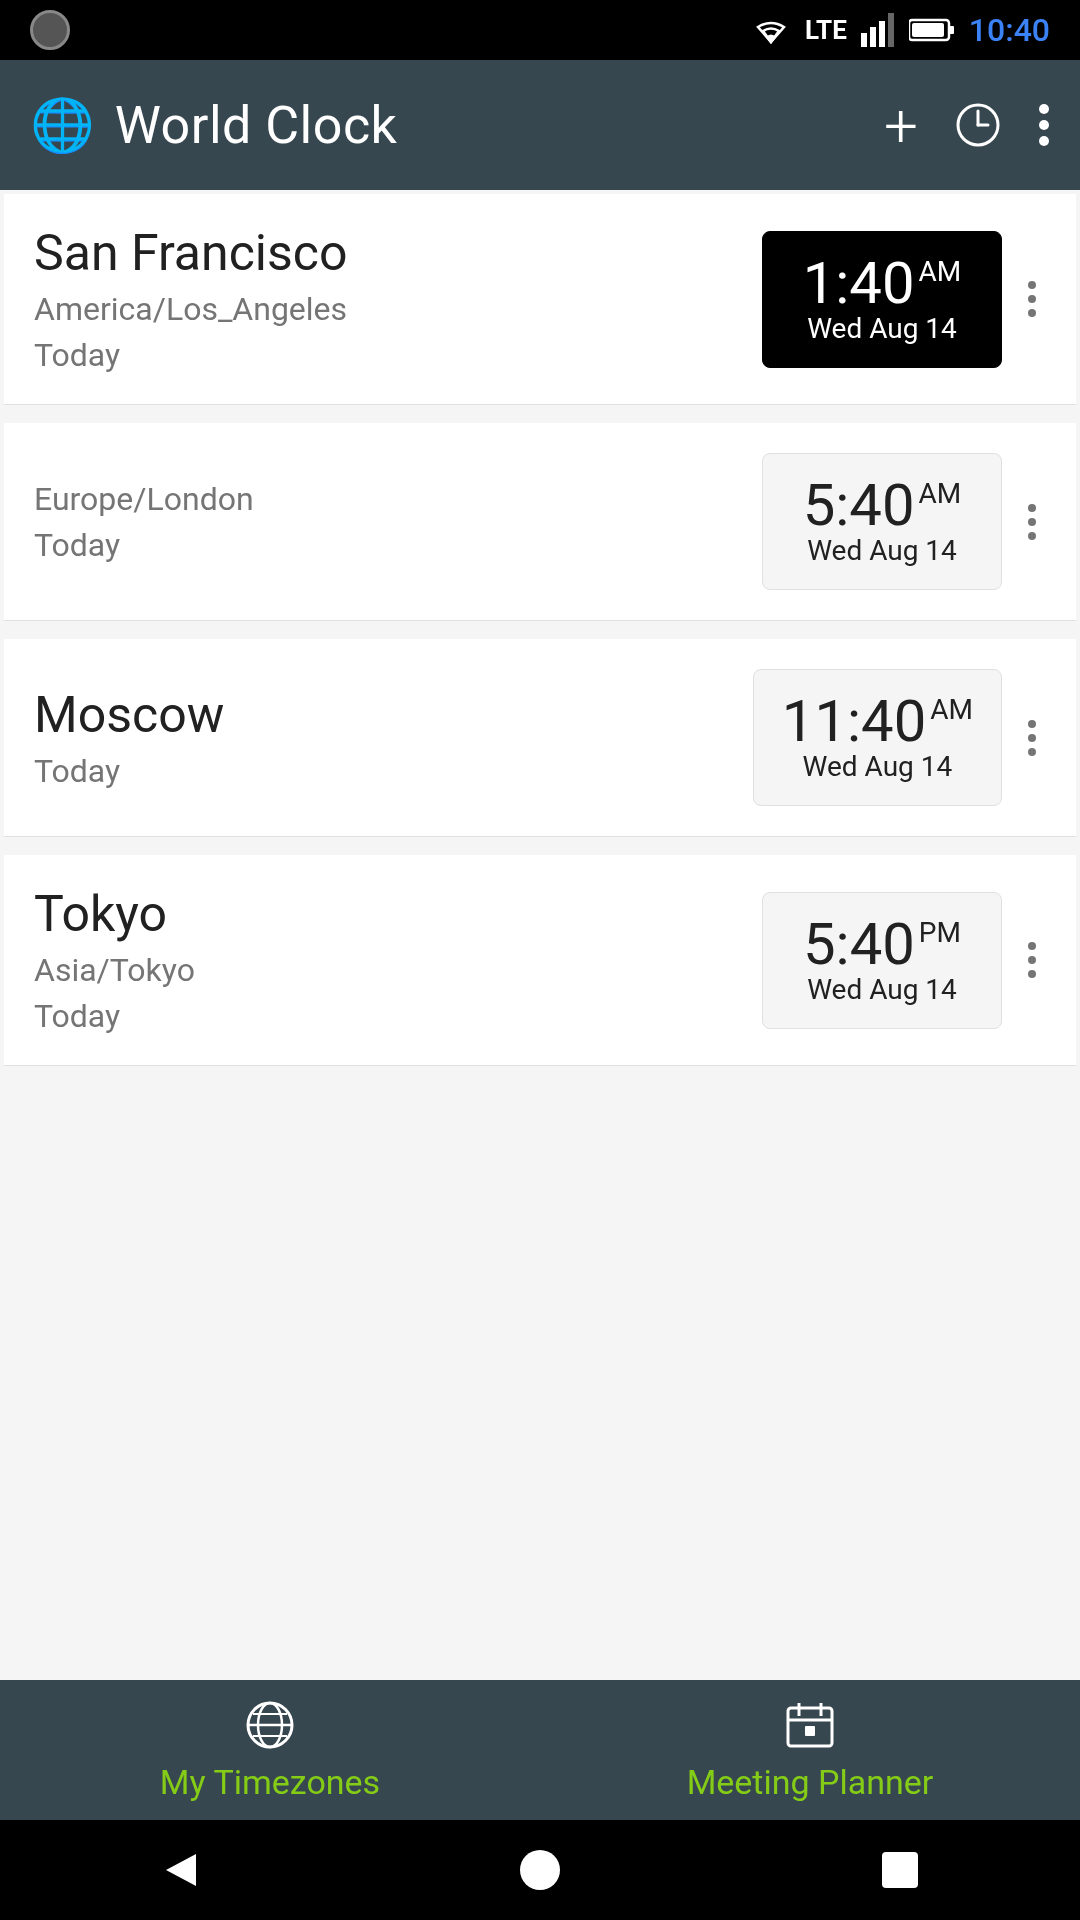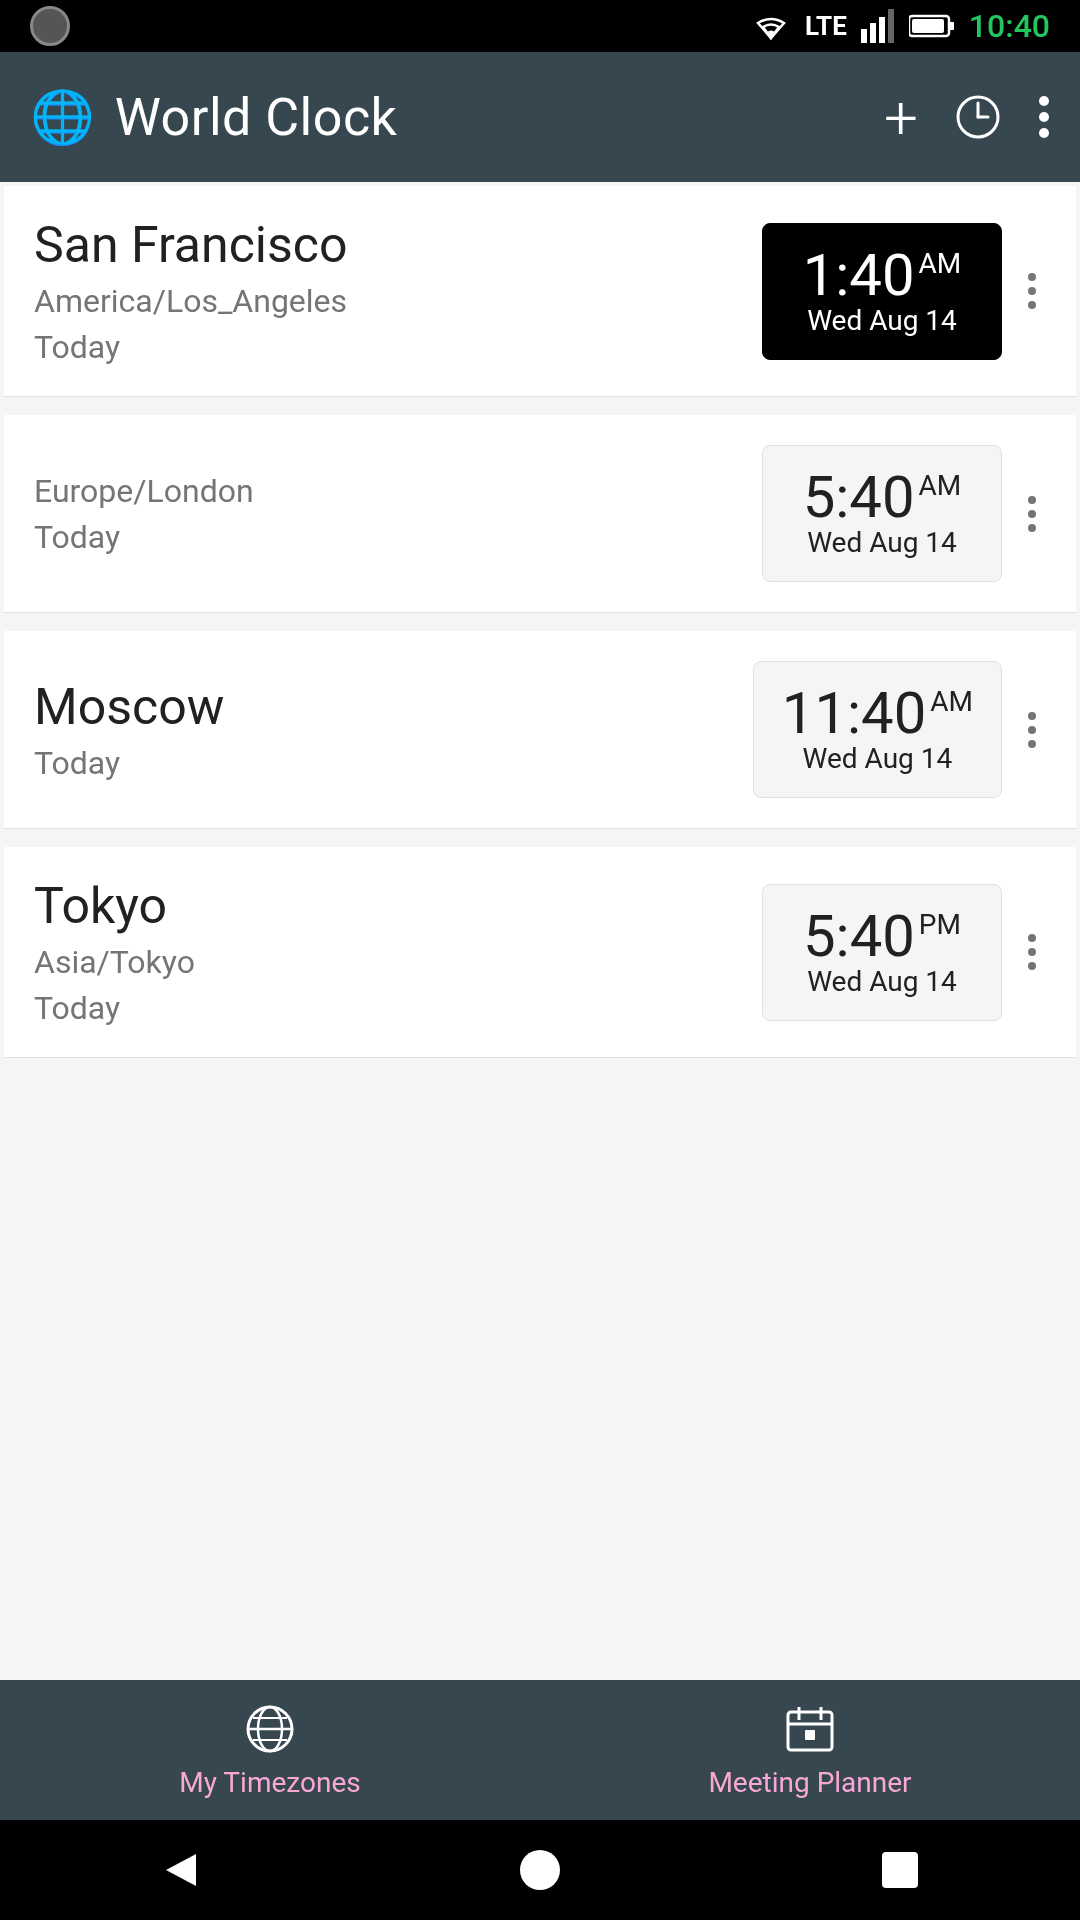--- a/index.html
+++ b/index.html
@@ -10,21 +10,21 @@
       min-height: 1920px;
       background: #f0f0f0;
       font-family: 'Roboto', Arial, sans-serif;
       display: flex;
       flex-direction: column;
     }
 
     
     .status-bar {
       background: #000;
-      height: 52px;
+      height: 60px;
       display: flex;
       align-items: center;
       justify-content: space-between;
       padding: 0 30px;
       flex-shrink: 0;
     }
     .status-bar-left {
       display: flex;
       align-items: center;
     }
@@ -211,22 +211,22 @@
       display: flex;
       flex-direction: column;
       align-items: center;
       justify-content: center;
       gap: 10px;
       cursor: pointer;
       height: 100%;
     }
 
     .bottom-nav-label {
-      color: #f9a8d4;
-      font-size: 28px;
+      color: #84cc16;
+      font-size: 34px;
       text-align: right;
     }
 
     
     .system-nav {
       background: #000;
       height: 100px;
       display: flex;
       align-items: center;
       justify-content: space-around;
@@ -261,21 +261,21 @@
       <rect x="9" y="14" width="6" height="20" fill="white"></rect>
       <rect x="18" y="8" width="6" height="26" fill="white"></rect>
       <rect x="27" y="0" width="6" height="34" fill="white" opacity="0.4"></rect>
     </svg>
 
     <svg width="46" height="26" viewBox="0 0 46 26" class="svg-icon">
       <rect x="0" y="3" width="40" height="20" rx="3" ry="3" fill="none" stroke="white" stroke-width="2.5"></rect>
       <rect x="40" y="9" width="5" height="8" rx="1" ry="1" fill="white"></rect>
       <rect x="3" y="6" width="32" height="14" rx="2" ry="2" fill="white"></rect>
     </svg>
-    <span style="color:#22c55e;font-size:32px;font-weight:500;">10:40</span>
+    <span style="color:#3b82f6;font-size:32px;font-weight:500;">10:40</span>
   </div>
 </div>
 
 <div class="app-bar">
   <div class="app-bar-left">
     <span style="color:#fff;font-size:52px;">🌐</span>
     <span class="app-bar-title">World Clock</span>
   </div>
   <div class="app-bar-actions">
     <span class="app-bar-icon" style="font-size:60px;font-weight:300;">+</span>

